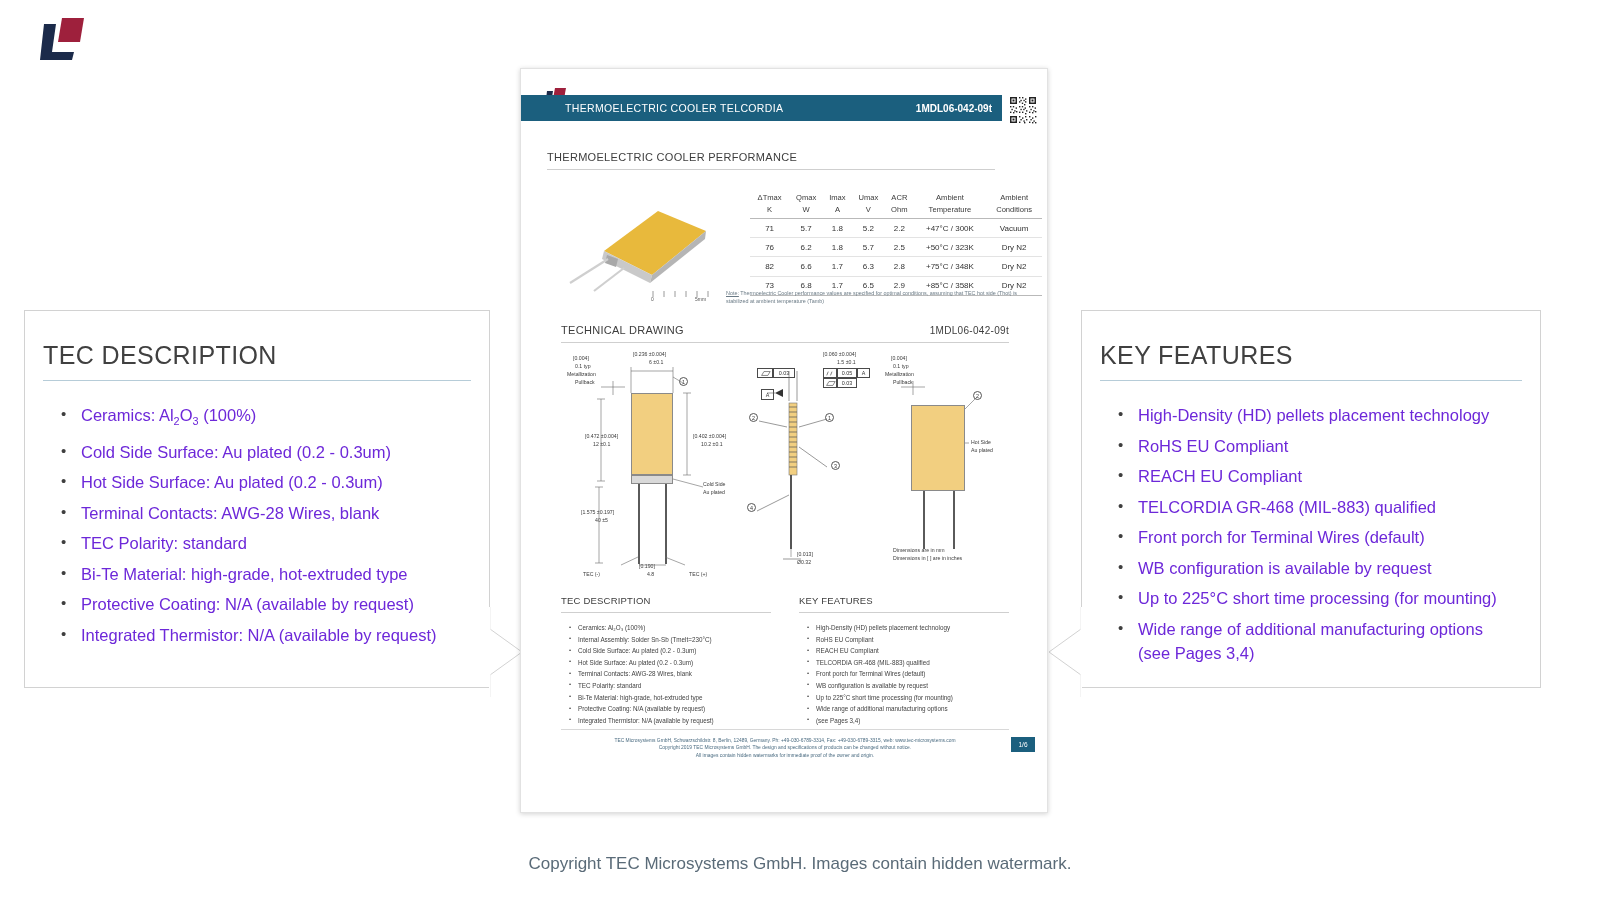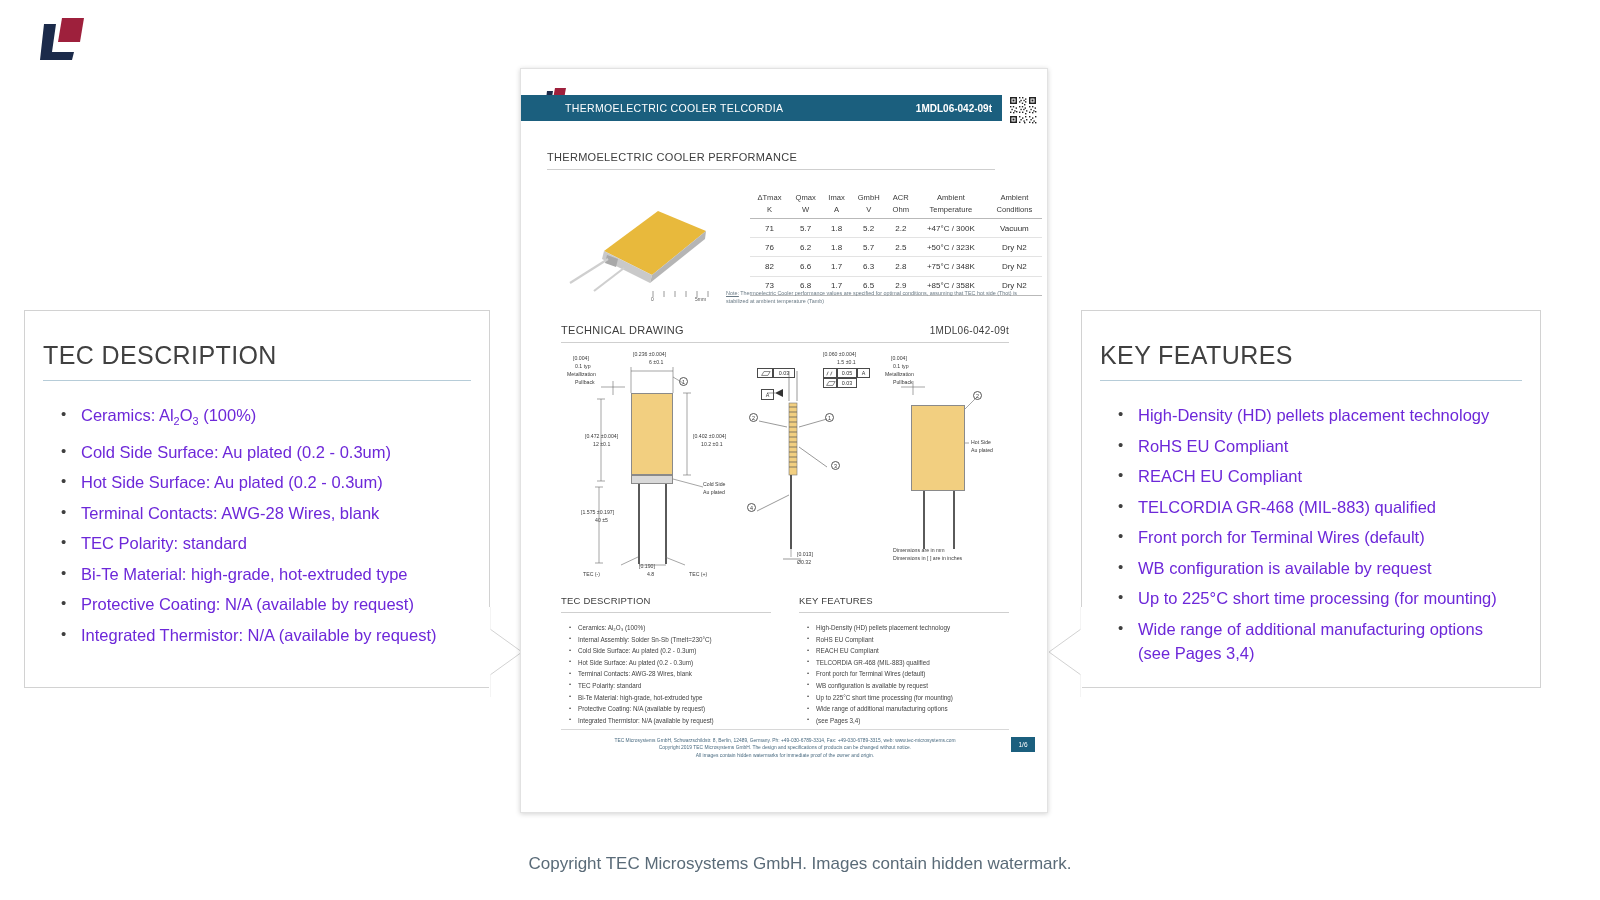--- a/index.html
+++ b/index.html
@@ -308,21 +308,21 @@
       <span class="lbl" style="left:44px;">5mm</span>
     </div>
 
     <div class="perf-table">
       <table>
         <thead>
           <tr id="perf-head-1">
               <th>ΔTmax</th>
               <th>Qmax</th>
               <th>Imax</th>
-              <th>GmbH</th>
+              <th>Umax</th>
               <th>ACR</th>
               <th>Ambient</th>
               <th>Ambient</th>
             </tr>
           <tr id="perf-head-2">
               <th>K</th>
               <th>W</th>
               <th>A</th>
               <th>V</th>
               <th>Ohm</th>

